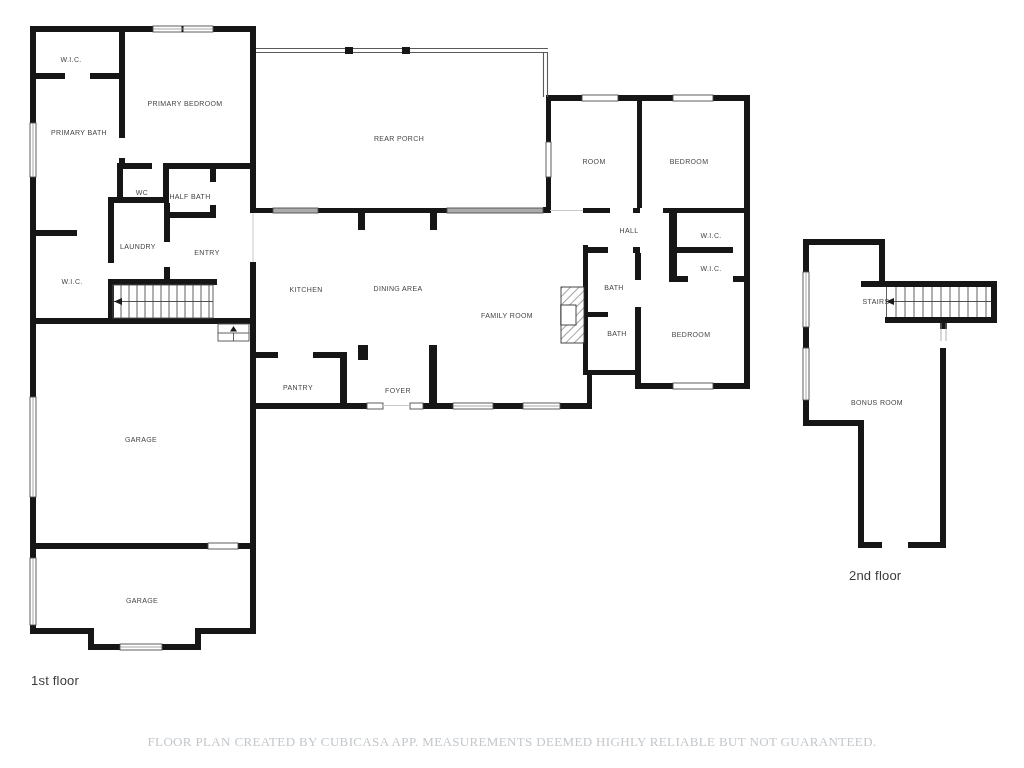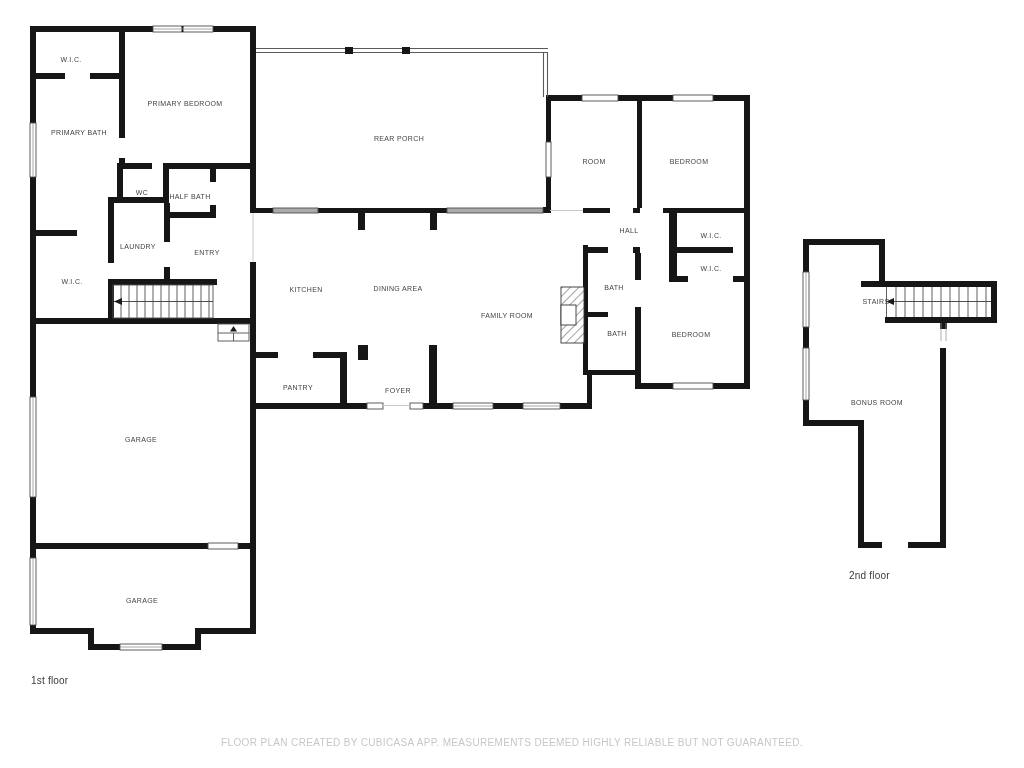--- a/index.html
+++ b/index.html
@@ -1,24 +1,24 @@
 <!DOCTYPE html>
 <html><head>
 <meta charset="utf-8">
 <style>
   html,body{margin:0;padding:0;background:#ffffff;}
   #canvas{position:relative;width:1024px;height:768px;background:#ffffff;overflow:hidden;
           font-family:"Liberation Sans", sans-serif;}
   #plan-svg{position:absolute;left:0;top:0;}
   .lbl{position:absolute;transform:translate(-50%,-50%);font-size:7px;letter-spacing:.35px;
        color:#3f3f3f;white-space:nowrap;text-transform:uppercase;}
-  .lbl-floor{position:absolute;transform:translateY(-50%);font-size:10px;letter-spacing:.2px;
+  .lbl-floor{position:absolute;transform:translateY(-50%);font-size:13px;letter-spacing:.2px;
        color:#3a3a3a;white-space:nowrap;}
-  .lbl-disclaimer{position:absolute;transform:translate(-50%,-50%);font-size:10px;letter-spacing:.35px;
-       color:#c3c8cc;white-space:nowrap;text-transform:uppercase;}
+  .lbl-disclaimer{position:absolute;transform:translate(-50%,-50%);font-size:13px;letter-spacing:.35px;
+       color:#c3c8cc;white-space:nowrap;text-transform:uppercase;font-family:Liberation Serif, serif;}
 </style>
 </head>
 <body>
 
 <div id="canvas">
 
 <svg id="plan-svg" width="1024" height="768" viewBox="0 0 1024 768">
   <defs>
     <pattern id="hatch" width="6" height="6" patternUnits="userSpaceOnUse" patternTransform="rotate(45)">
       <rect width="6" height="6" fill="#ffffff"></rect>

